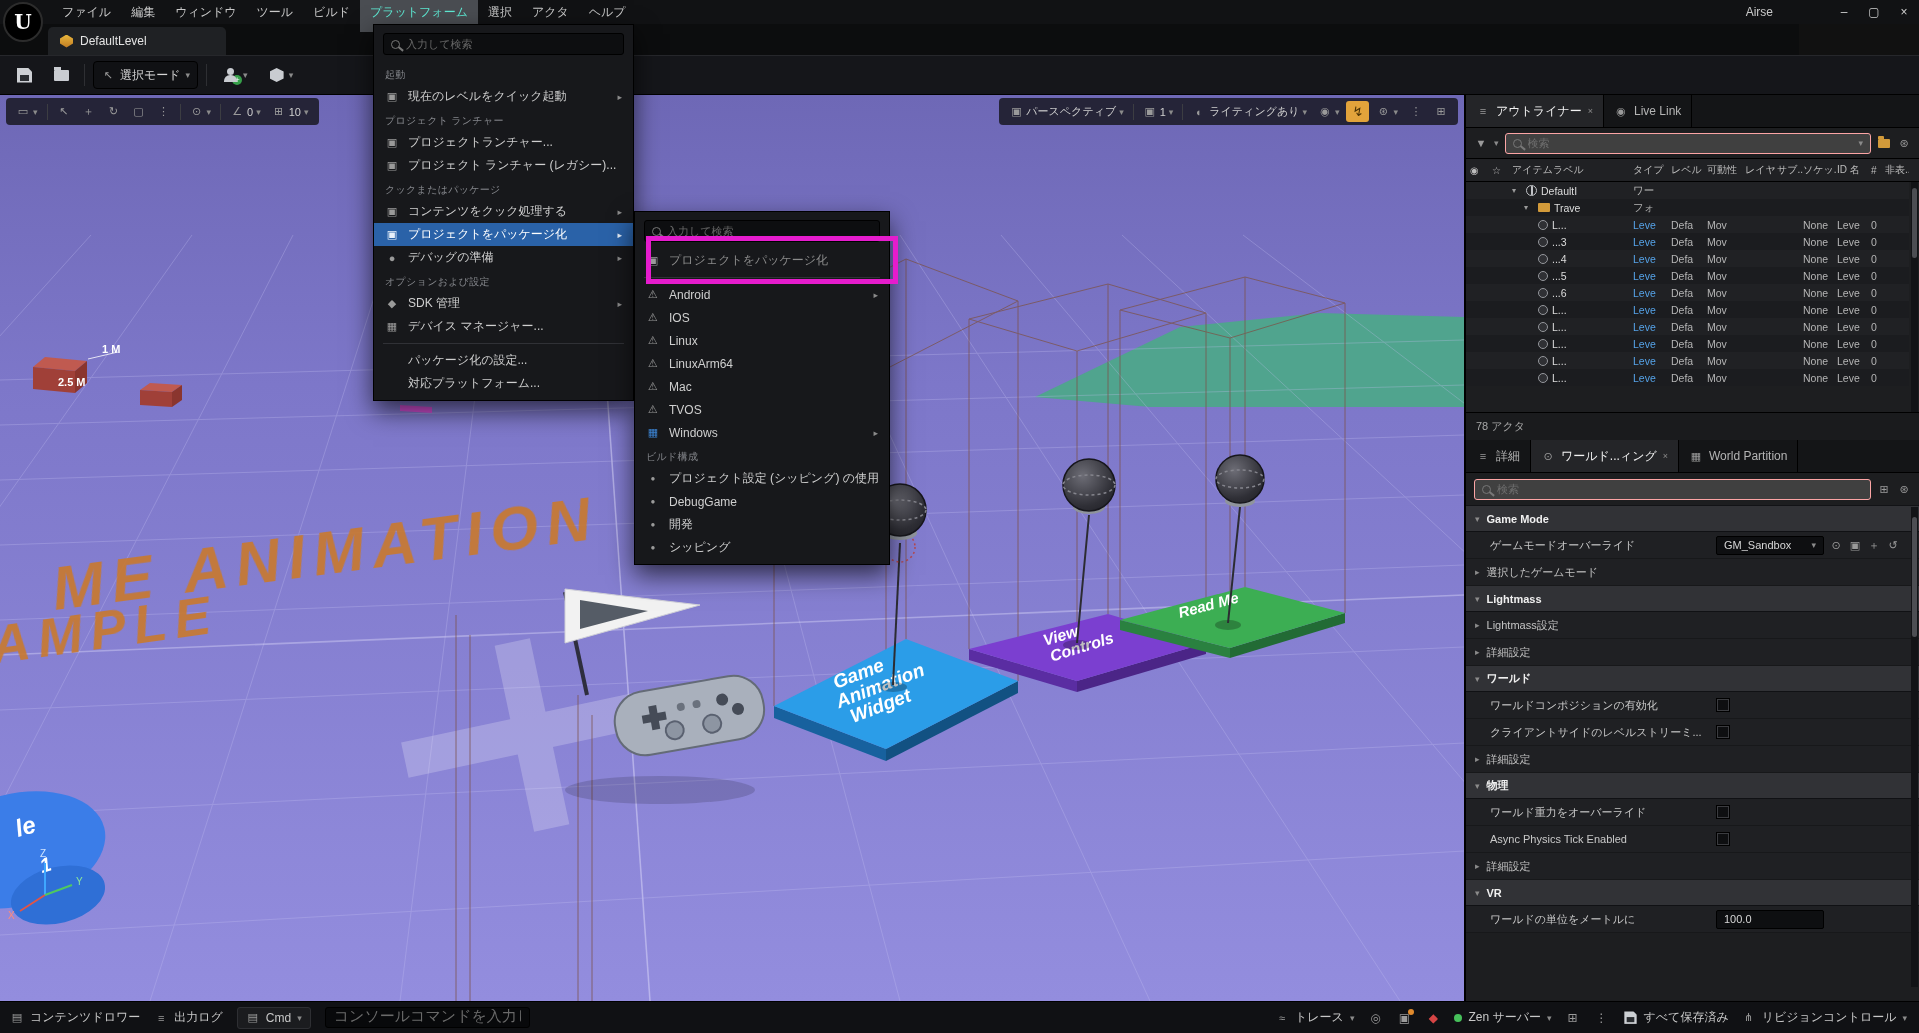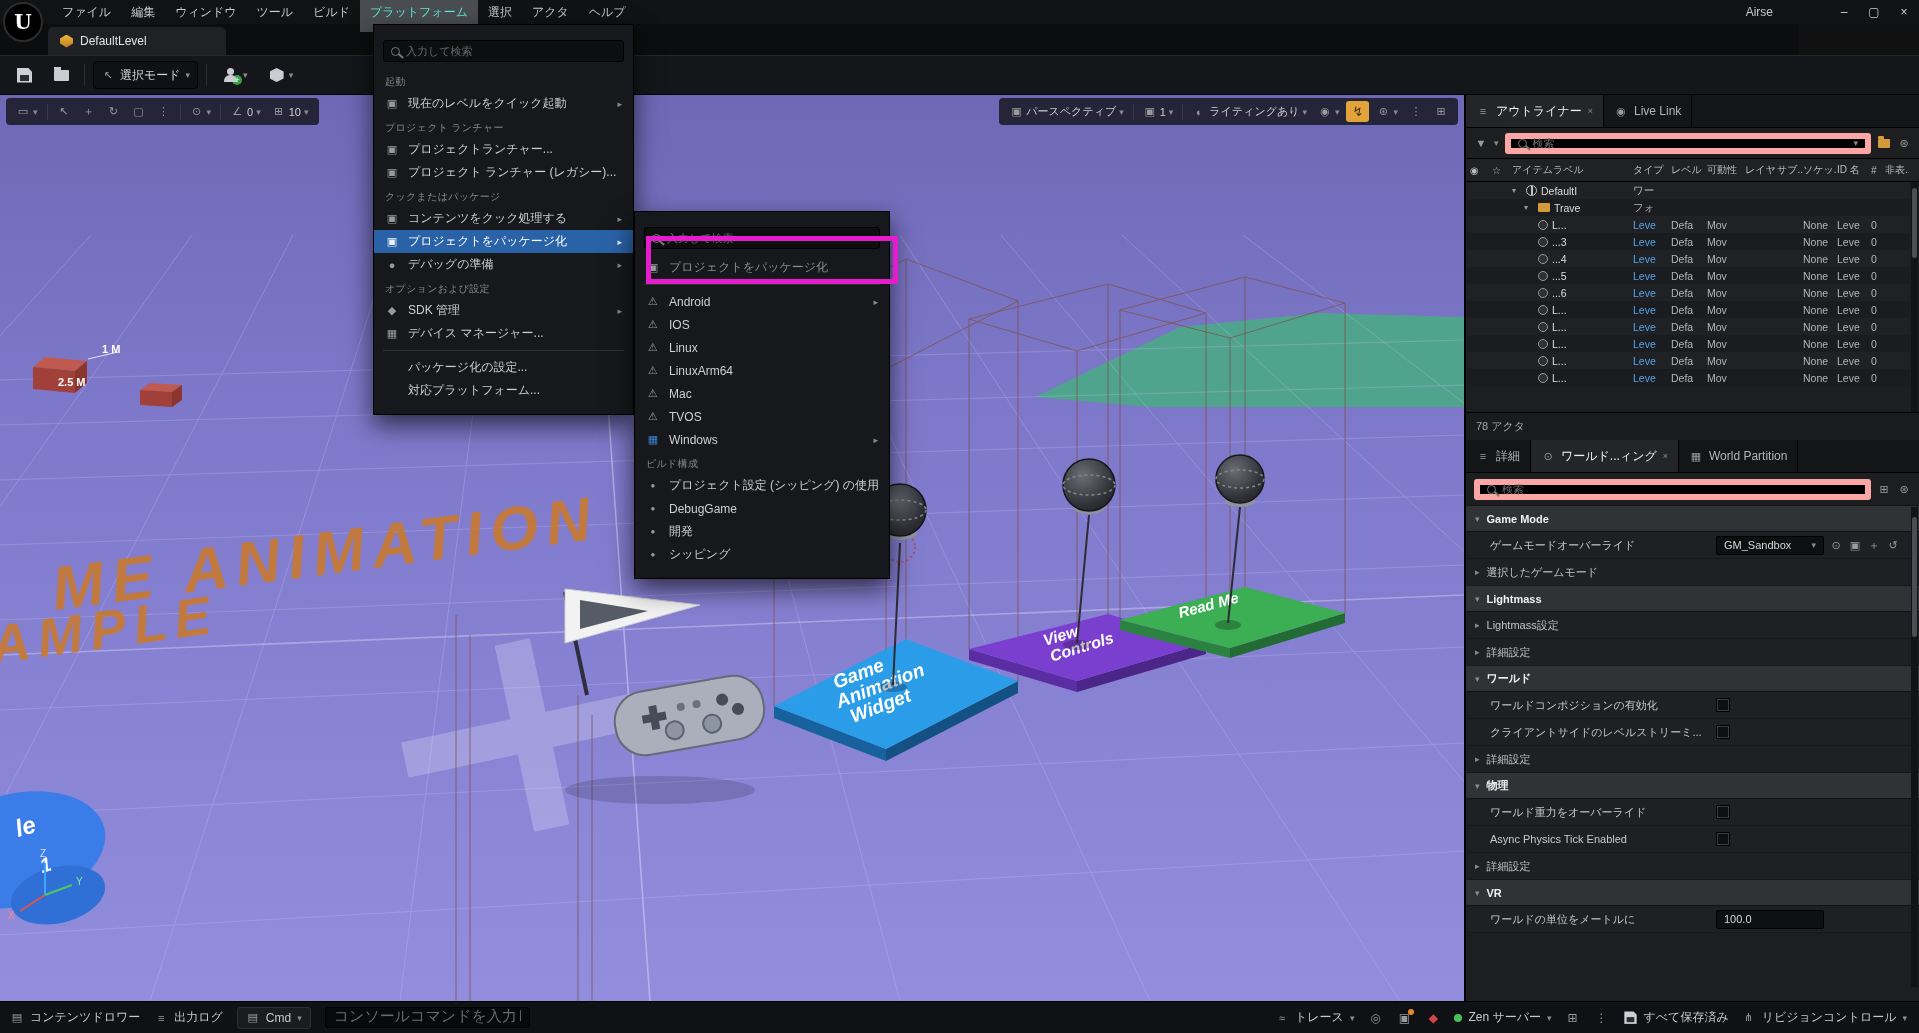--- a/index.html
+++ b/index.html
@@ -37,41 +37,41 @@
   .person::after{content:"";position:absolute;bottom:1px;left:2px;width:13px;height:7px;border-radius:6px 6px 0 0;background:#c9ccd1}
   .gplus{position:absolute;right:-4px;bottom:-2px;width:10px;height:10px;border-radius:50%;background:#37a04a;color:#fff;font-size:9px;line-height:10px;text-align:center}
   .cube{width:14px;height:14px;background:#c9ccd1;clip-path:polygon(50% 0,100% 25%,100% 75%,50% 100%,0 75%,0 25%);display:inline-block}
   
   .viewport{left:0;top:95px;width:1464px;height:906px;z-index:1;overflow:hidden}
   .vtool{position:absolute;top:3px;height:27px;display:flex;align-items:center;gap:3px;background:rgba(17,17,20,.78);border-radius:4px;padding:0 6px;color:#cfcfcf;font-size:11px;z-index:6}
   .vti{display:flex;align-items:center;gap:3px;padding:0 4px;height:22px;border-radius:3px}
   .vsep{width:1px;height:16px;background:#3c3d42;margin:0 2px}
   .ybtn{width:23px;height:21px;background:#e2a33b;border-radius:3px;color:#4a3206;display:flex;align-items:center;justify-content:center;font-size:13px}
   
-  .menu{position:absolute;background:#17181b;border:1px solid #000;box-shadow:0 10px 24px rgba(0,0,0,.65);padding:12px 0;z-index:40}
+  .menu{position:absolute;background:#17181b;border:1px solid #000;box-shadow:0 10px 24px rgba(0,0,0,.65);padding:5px 0;z-index:40}
   .msearch{display:flex;align-items:center;gap:6px;background:#0d0e10;border:1px solid #000;border-radius:3px;height:22px;margin:3px 9px 7px;padding:0 7px}
   .msearch input{flex:1;background:transparent;border:none;outline:none;color:#d8d8d8;font-size:11px;font-family:inherit;min-width:0}
   .msearch input::placeholder{color:#676767}
   .mag{width:9px;height:9px;border:1.5px solid #777;border-radius:50%;position:relative;flex:none}
   .mag::after{content:"";position:absolute;width:6px;height:1.5px;background:#777;right:-5px;bottom:-2px;transform:rotate(40deg)}
   .msec{font-size:10px;color:#85878c;padding:6px 11px 3px;letter-spacing:.3px}
   .msep{height:1px;background:#303136;margin:5px 9px}
   .mi{display:flex;align-items:center;height:23px;padding:0 11px;font-size:12px;color:#cfcfcf;gap:9px}
   .mi .lbl{flex:1;white-space:nowrap;overflow:hidden}
   .mi.hl{background:#2a62a8;color:#fff}
   .mi.hl .ic,.mi.hl .chev{color:#e8f0fa}
   .mi.dis{color:#8b8b8b}
   .anno{position:absolute;left:646px;top:236px;width:252px;height:48px;border:5px solid #e51ccd;z-index:70}
   
   .rpanel{left:1464px;top:95px;width:455px;height:906px;background:#1d1e20;border-left:2px solid #000;z-index:10;display:flex;flex-direction:column}
   .ptabs{height:33px;background:#141517;display:flex;align-items:stretch;border-bottom:1px solid #000}
   .ptab{display:flex;align-items:center;gap:6px;padding:0 10px;font-size:12px;color:#b4b4b4;border-right:1px solid #000}
   .ptab.on{background:#242528;color:#f2f2f2}
   .frow{height:30px;display:flex;align-items:center;gap:6px;padding:0 8px;background:#1d1e20}
-  .sbox{flex:1;display:flex;align-items:center;gap:6px;background:#000000;border:6px solid #fca5a5;border-radius:3px;height:21px;padding:0 7px;min-width:0}
+  .sbox{flex:1;display:flex;align-items:center;gap:6px;background:#404040;border:1px solid #fca5a5;border-radius:3px;height:21px;padding:0 7px;min-width:0}
   .sbox input{flex:1;background:transparent;border:none;outline:none;color:#d8d8d8;font-size:11px;font-family:inherit;min-width:0}
   .sbox input::placeholder{color:#6f6f6f}
   .ohead{height:24px;display:flex;align-items:center;background:#202124;border-top:1px solid #000;border-bottom:1px solid #000;padding-left:4px;padding-right:10px}
   .oc{font-size:10px;color:#bdbdbd;overflow:hidden;white-space:nowrap;flex:none}
   .orows{height:230px;overflow:hidden;position:relative;padding-right:10px}
   .orow{height:17px;display:flex;align-items:center;padding-left:4px;font-size:10.5px;color:#b5b5b5}
   .orow:nth-child(odd){background:#202124}
   .orow:nth-child(even){background:#1b1c1f}
   .olab{display:flex;align-items:center;gap:4px;color:#dcdcdc;overflow:hidden;white-space:nowrap}
   .cw-eye{width:22px}.cw-star{width:20px}.cw-label{flex:1;min-width:0}.cw-type{width:38px}

